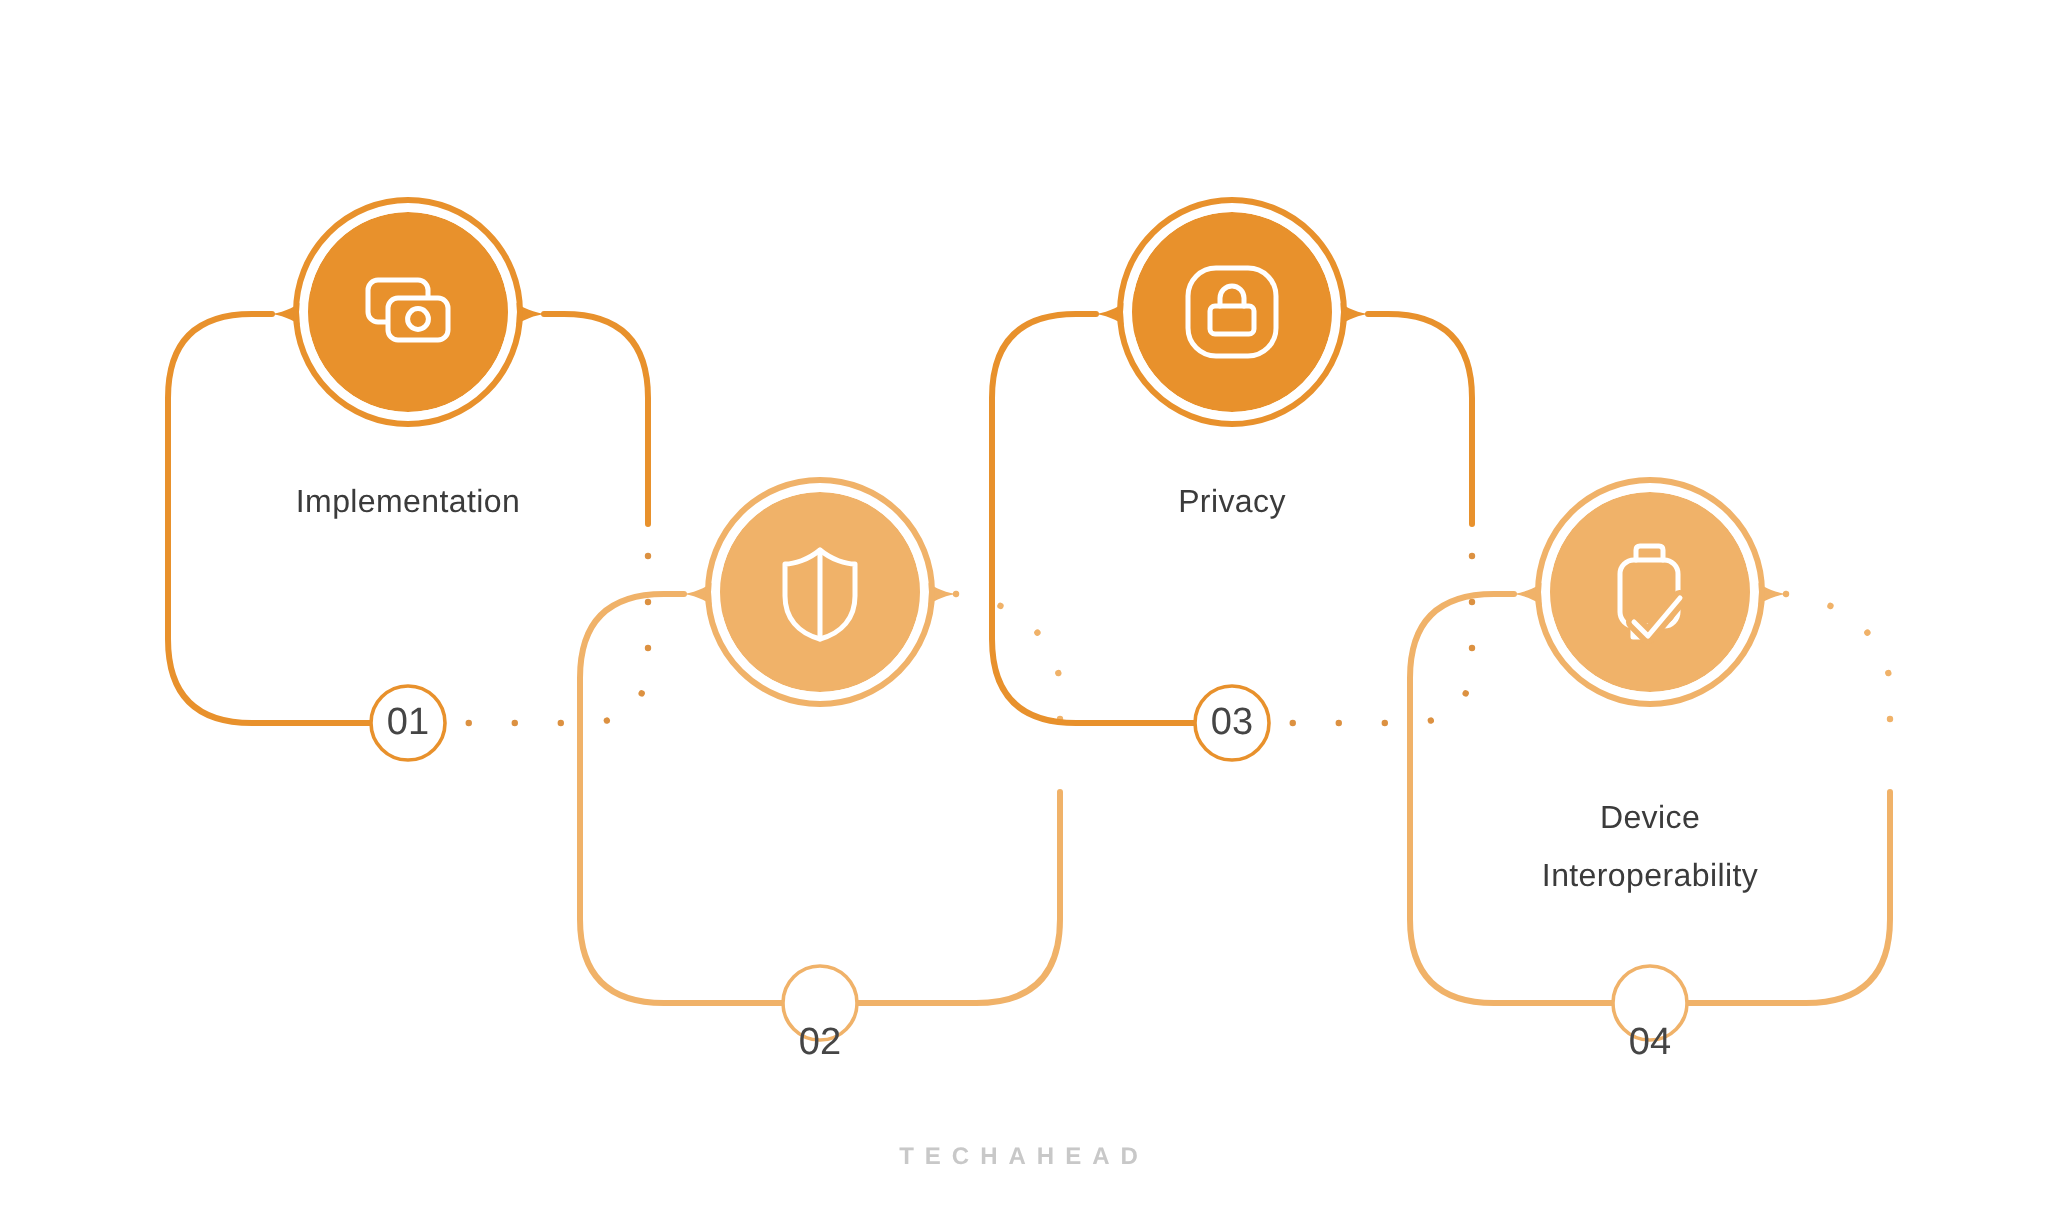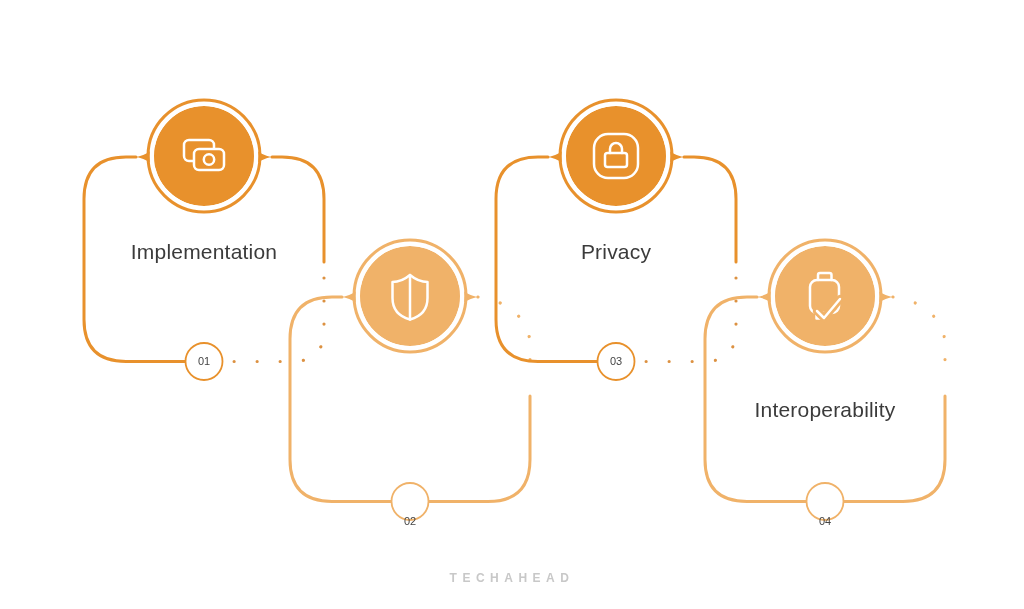--- a/index.html
+++ b/index.html
@@ -9,32 +9,32 @@
     background:#ffffff;
     overflow:hidden;
     font-family:"Liberation Sans", sans-serif;
   }
   .artwork{position:absolute;left:0;top:0;width:1024px;height:609px;}
   .card-title{
     position:absolute;
     width:240px;
     text-align:center;
     color:#3b3b3b;
-    font-size:21px;
+    font-size:16px;
     line-height:29px;
     letter-spacing:0.2px;
   }
   .title-row-top{top:237px;}
   .title-row-bottom{top:395px;}
   .card-number{
     position:absolute;
     width:37px;height:37px;
     text-align:center;
     line-height:37px;
-    font-size:11px;
+    font-size:19px;
     color:#454545;
   }
   .num-row-top{top:343px;}
   .num-row-bottom{top:483px;margin-top:20px;}
   .logo{
     position:absolute;
     left:0;top:571px;
     width:1024px;
     text-align:center;
     color:#c8c8c8;
@@ -112,20 +112,21 @@
     </g>
   </svg>
 
   <div class="card-title title-row-top" style="left:84px">
     <div>Implementation</div>
   </div>
   <div class="card-title title-row-top" style="left:496px">
     <div>Privacy</div>
   </div>
   <div class="card-title title-row-bottom" style="left:705px">
+    <div>Device</div>
     <div>Interoperability</div>
   </div>
 
   <div class="card-number num-row-top" style="left:185.5px">01</div>
   <div class="card-number num-row-bottom" style="left:391.5px">02</div>
   <div class="card-number num-row-top" style="left:597.5px">03</div>
   <div class="card-number num-row-bottom" style="left:806.5px">04</div>
 
   <div class="logo">TECHAHEAD</div>
 

